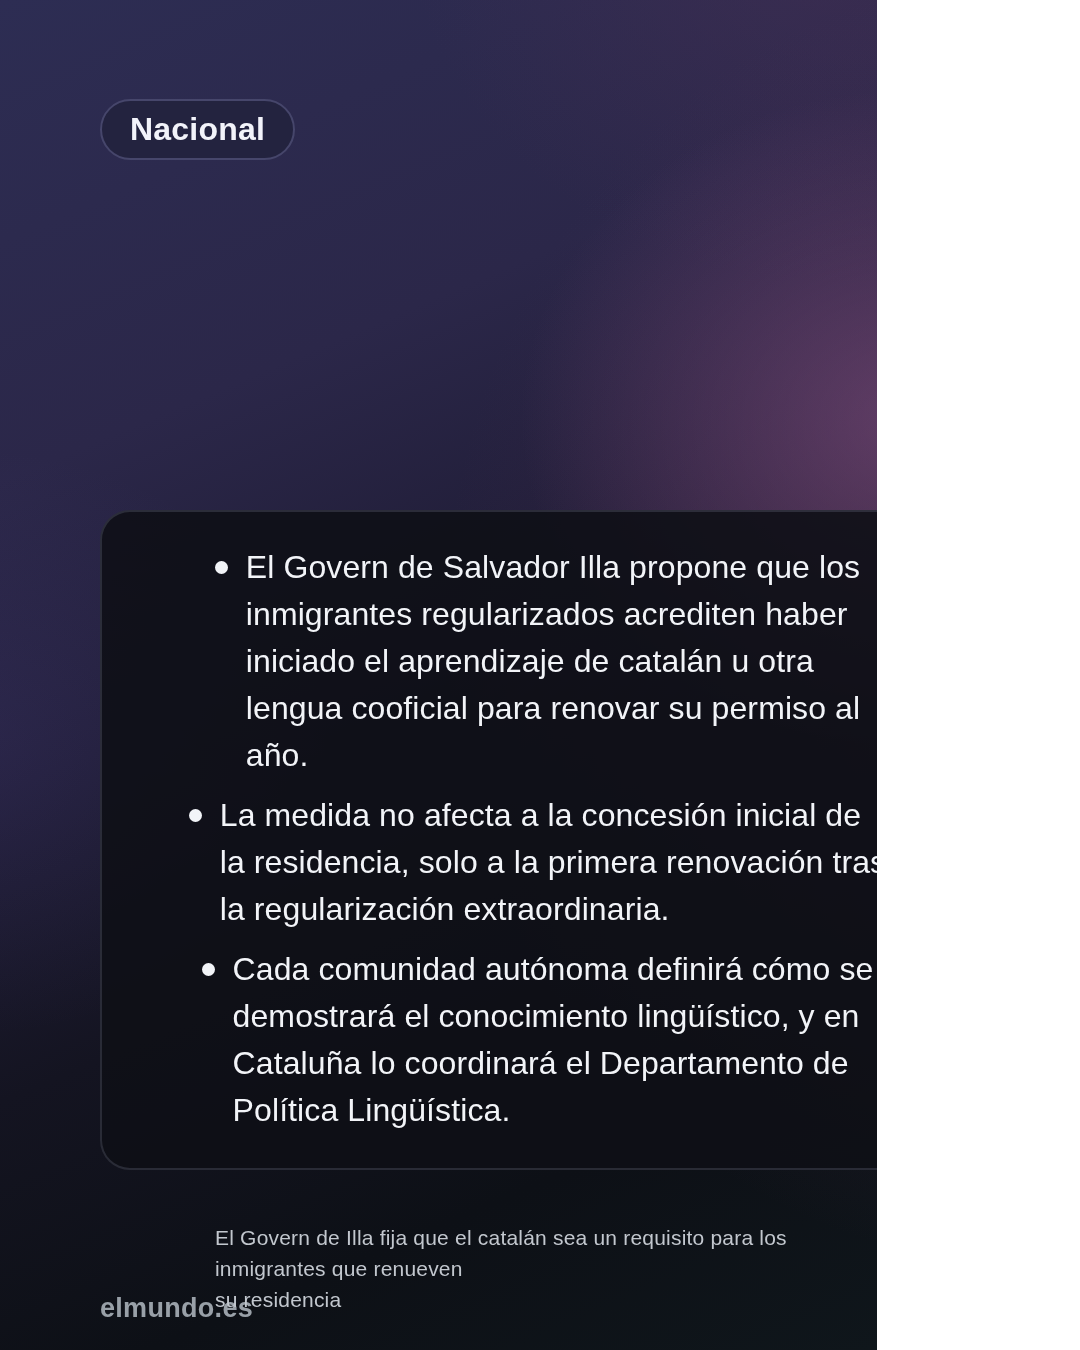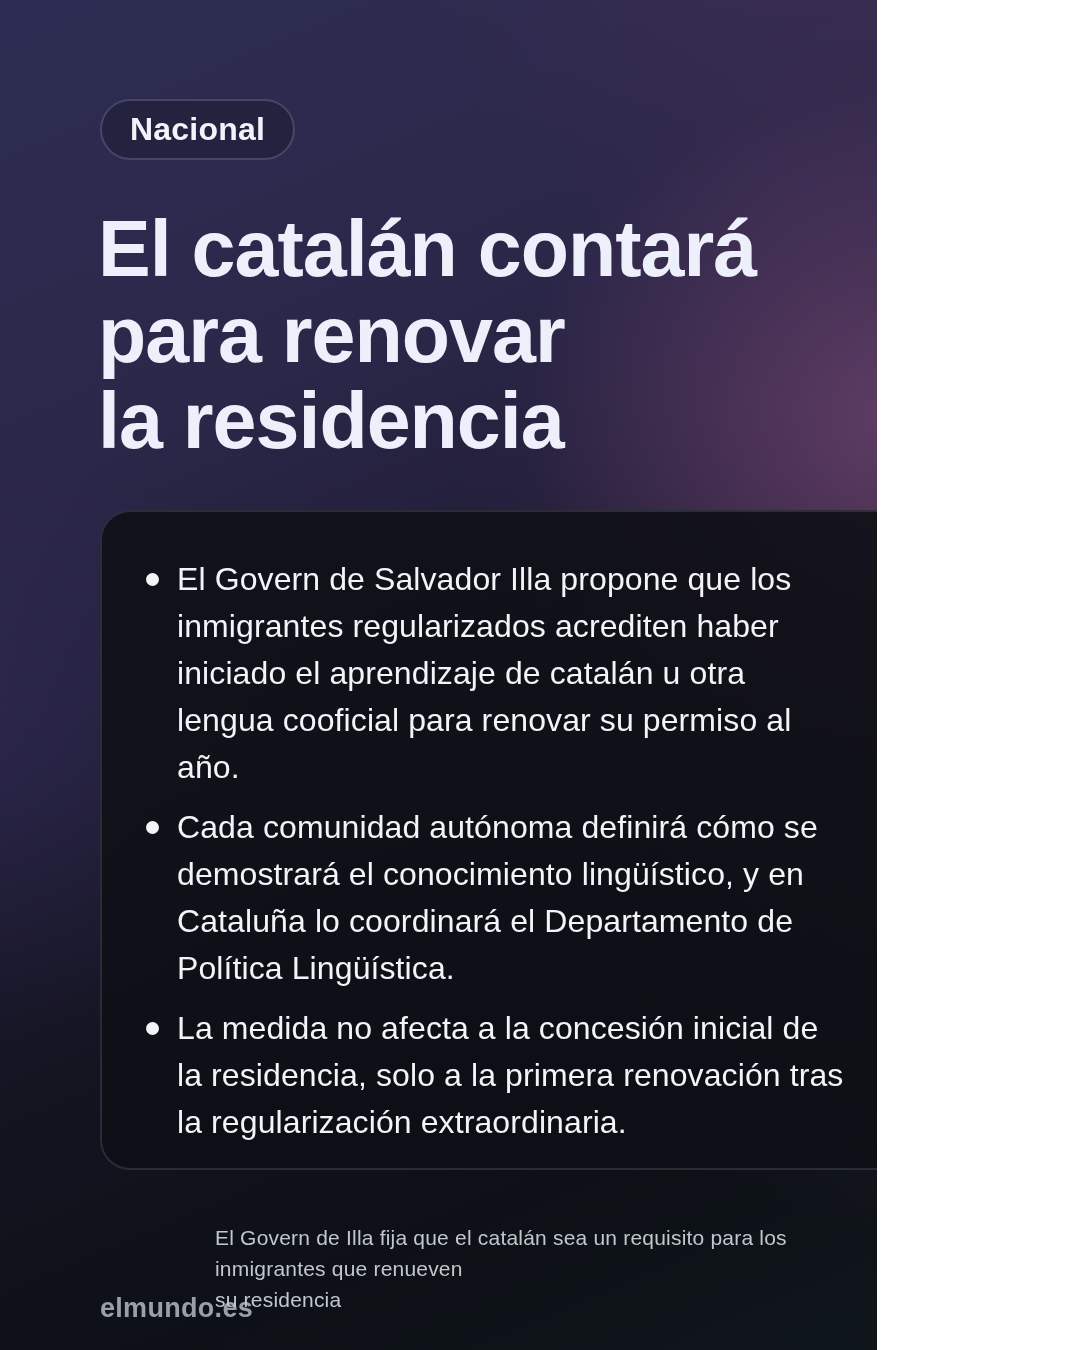--- a/index.html
+++ b/index.html
@@ -66,25 +66,26 @@
     width: 883px;
     height: 660px;
     box-sizing: border-box;
     border-radius: 30px;
     background: rgba(14, 15, 22, 0.90);
     border: 2px solid rgba(185, 195, 225, 0.16);
     padding: 32px 40px 24px 32px;
   }
   .bullets {
     list-style: none;
-    margin: 12px;
+    margin: 0;
     padding: 0;
     display: flex;
     flex-direction: column;
     gap: 13px;
+    align-items: center;
   }
   .bullet {
     display: flex;
     gap: 18px;
   }
   .dot {
     flex: none;
     width: 13px;
     height: 13px;
     border-radius: 50%;
@@ -124,46 +125,43 @@
 </style>
 </head>
 <body>
 
 <div class="canvas">
 
   <div class="badge">
     <span>Nacional</span>
   </div>
 
-  <h1 class="headline">El catalán contará
-para renovar
-la residencia</h1>
 
   <div class="summary-card">
     <ul class="bullets">
       <li class="bullet">
         <span class="dot"></span>
         <span class="bullet-text">El Govern de Salvador Illa propone que los
 inmigrantes regularizados acrediten haber
 iniciado el aprendizaje de catalán u otra
 lengua cooficial para renovar su permiso al
 año.</span>
       </li>
       <li class="bullet">
         <span class="dot"></span>
+        <span class="bullet-text">La medida no afecta a la concesión inicial de
+la residencia, solo a la primera renovación tras
+la regularización extraordinaria.</span>
+      </li>
+      <li class="bullet">
+        <span class="dot"></span>
         <span class="bullet-text">Cada comunidad autónoma definirá cómo se
 demostrará el conocimiento lingüístico, y en
 Cataluña lo coordinará el Departamento de
 Política Lingüística.</span>
-      </li>
-      <li class="bullet">
-        <span class="dot"></span>
-        <span class="bullet-text">La medida no afecta a la concesión inicial de
-la residencia, solo a la primera renovación tras
-la regularización extraordinaria.</span>
       </li>
     </ul>
   </div>
 
   <span class="brand">elmundo.es</span>
 
   <p class="caption">El Govern de Illa fija que el catalán sea un requisito para los inmigrantes que renueven
 su residencia</p>
 
 </div>

